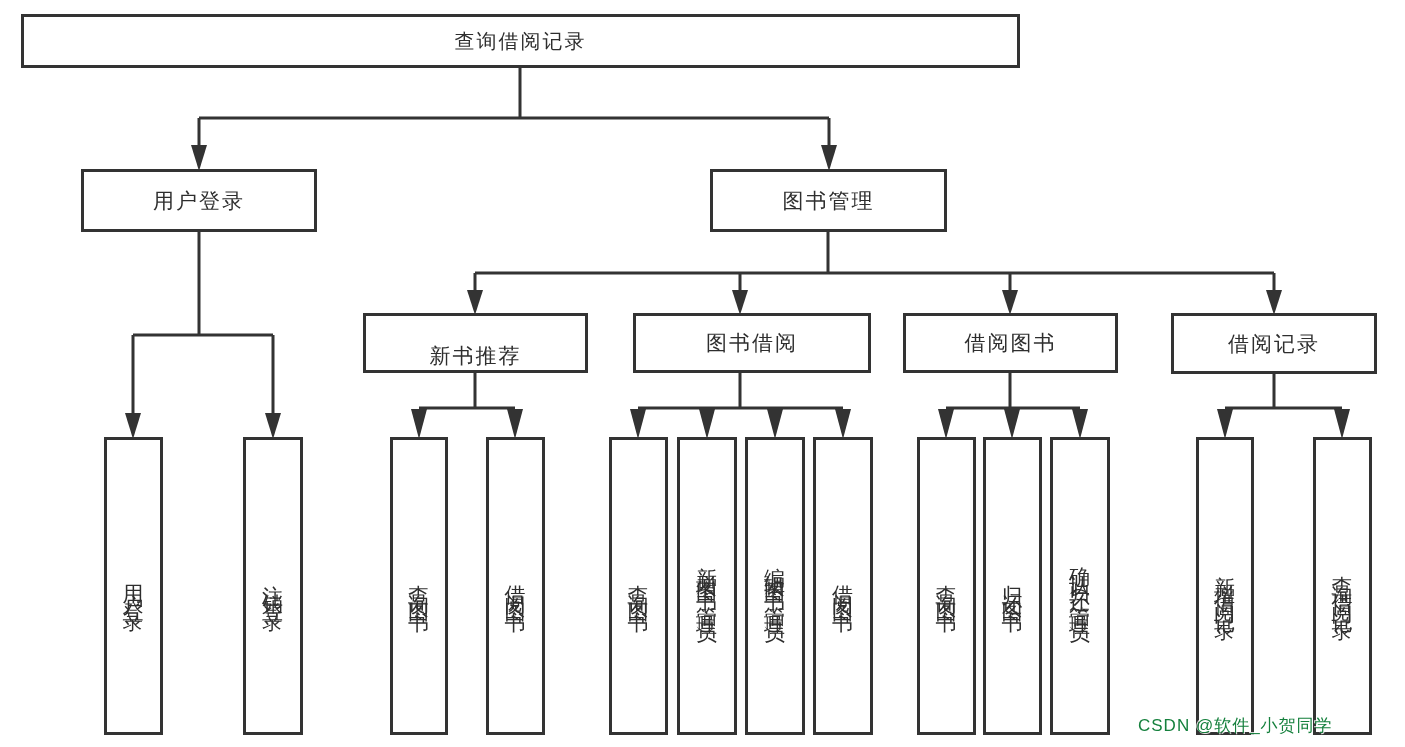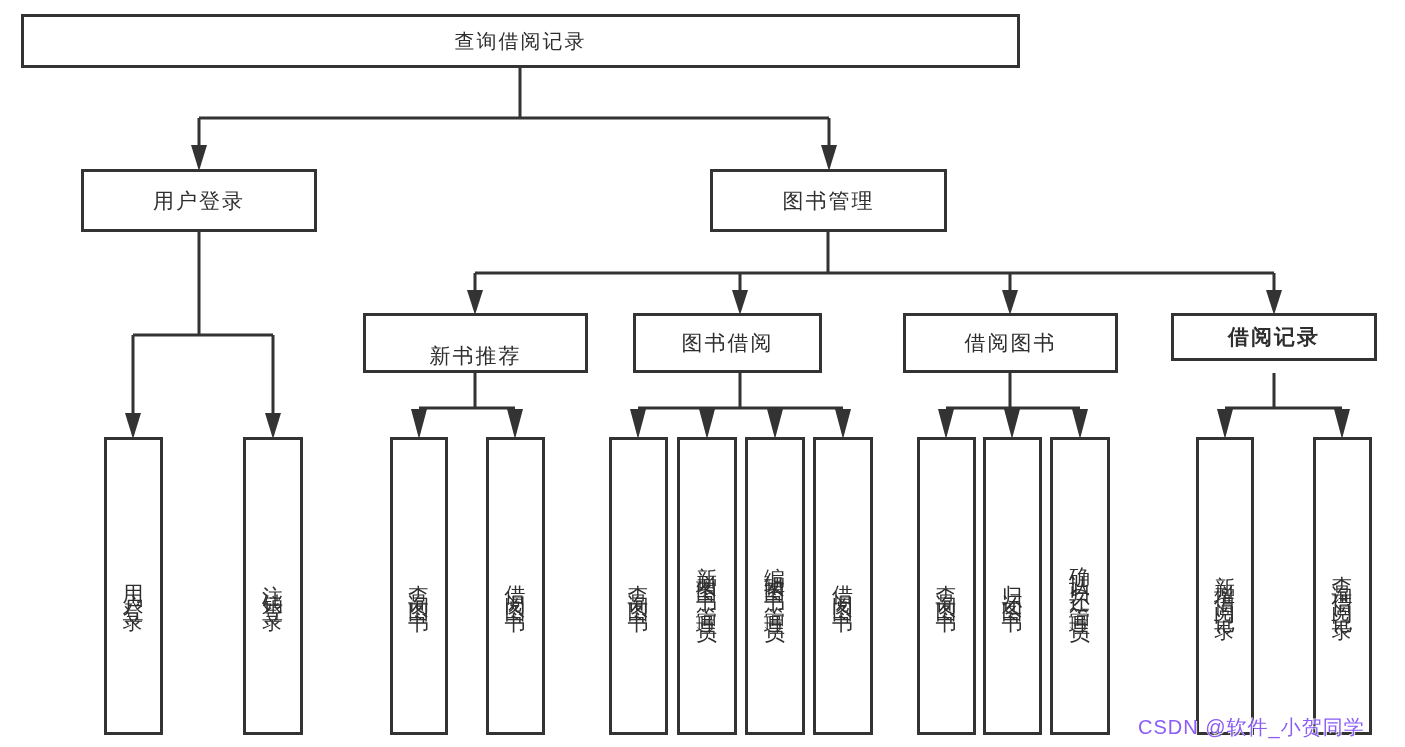--- a/index.html
+++ b/index.html
@@ -50,22 +50,22 @@
     letter-spacing: 9px;
     line-height: 1.1;
     color: #2e2e2e;
     white-space: nowrap;
   }
   .vbox.long .vtext { letter-spacing: 8px; }
   #watermark {
     position: absolute;
     left: 1138px;
     top: 714px;
-    font-size: 20px;
-    color: #8b5cf6;
+    font-size: 17px;
+    color: #15803d;
     letter-spacing: 1px;
     white-space: nowrap;
     z-index: 10;
     text-shadow: 1px 1px 0 rgba(255,255,255,0.85), -1px -1px 0 rgba(255,255,255,0.85);
     text-align: center;
   }
 </style>
 </head>
 <body>
 
@@ -114,27 +114,27 @@
   <div class="hbox" style="left:81px; top:169px; width:236px; height:63px;">
     <span>用户登录</span>
   </div>
   <div class="hbox" style="left:710px; top:169px; width:237px; height:63px;">
     <span>图书管理</span>
   </div>
 
   <div class="hbox" style="left:363px; top:313px; width:225px; height:60px;align-items:flex-end;">
     <span>新书推荐</span>
   </div>
-  <div class="hbox" style="left:633px; top:313px; width:189px; height:60px;text-align:center;">
+  <div class="hbox" style="left:633px; top:313px; width:238px; height:60px;text-align:center;">
     <span>图书借阅</span>
   </div>
   <div class="hbox" style="left:903px; top:313px; width:215px; height:60px;">
     <span>借阅图书</span>
   </div>
-  <div class="hbox" style="left:1171px; top:313px; width:206px; height:48px;font-weight:bold;">
+  <div class="hbox" style="left:1171px; top:313px; width:206px; height:61px;">
     <span>借阅记录</span>
   </div>
 
   <div class="vbox" style="left:104px; width:59px;">
     <span class="vtext">用户登录</span>
   </div>
   <div class="vbox" style="left:243px; width:60px;">
     <span class="vtext">注销登录</span>
   </div>
 

